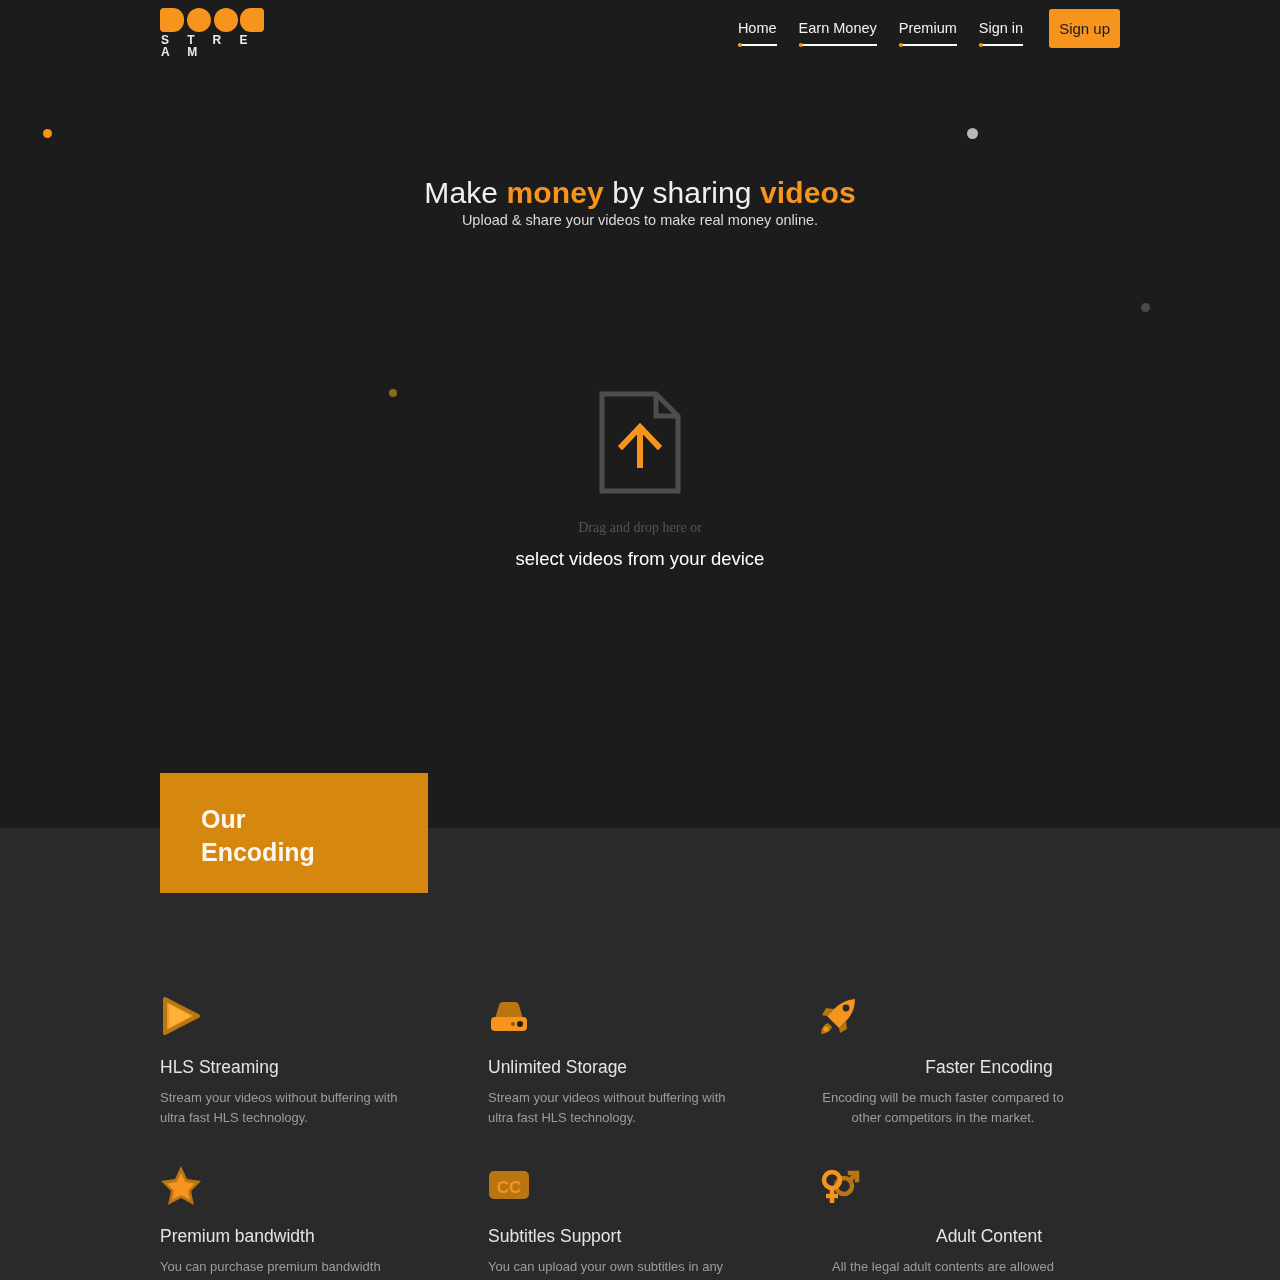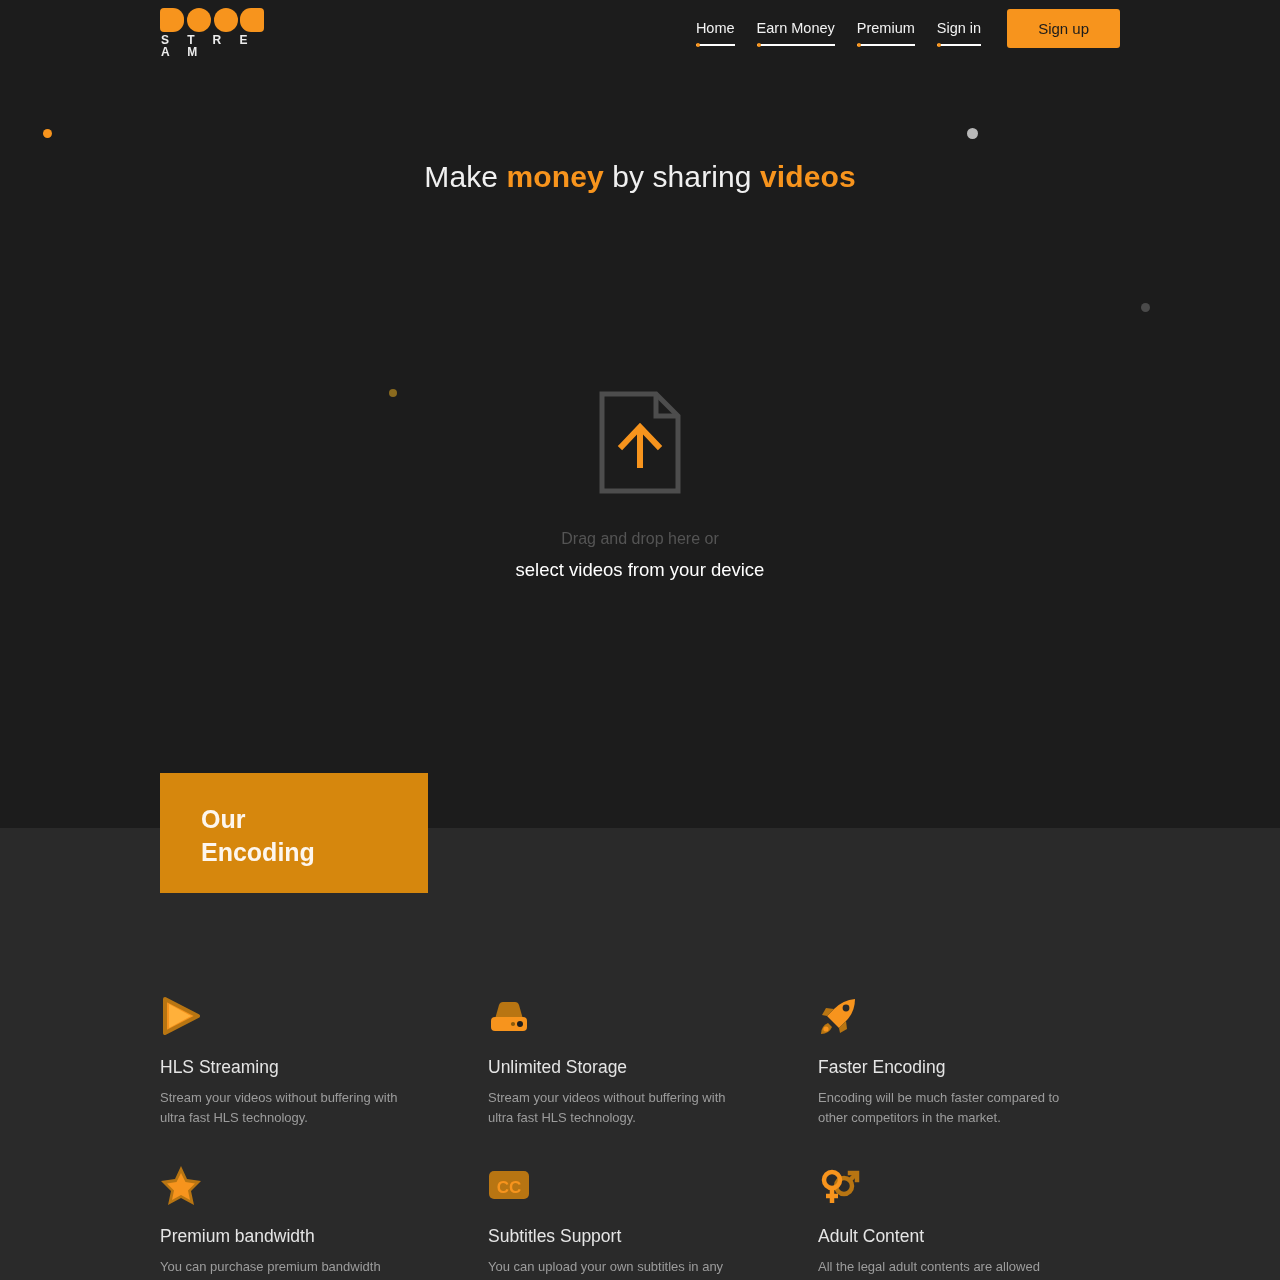--- a/index.html
+++ b/index.html
@@ -117,36 +117,36 @@
   }
   .nav-link:last-of-type { margin-right: 26px; }
   .signup-btn {
     display: inline-block;
     background: #f7941d;
     color: #1c1c1c;
     font-size: 15px;
     font-weight: 400;
     border: none;
     border-radius: 3px;
-    padding: 11px 31px;
+    padding: 11px 10px;
     cursor: pointer;
     font-family: "Liberation Sans", sans-serif;
     line-height: 17px;
   }
 
   
   .particle {
     position: absolute;
     border-radius: 50%;
   }
 
   
   .hero-title {
     position: absolute;
-    left: 0; top: 160px;
+    left: 0; top: 176px;
     width: 1280px;
     text-align: center;
     font-size: 30px;
     font-weight: 400;
     color: #f0f0f0;
     line-height: 34px;
     letter-spacing: 0.1px;
   }
   .hero-title b { color: #f7941d; font-weight: 700; }
   .hero-sub {
@@ -166,24 +166,25 @@
     width: 1280px;
     text-align: center;
   }
   .upload-icon {
     display: block;
     margin: 0 auto;
     width: 84px;
     height: 105px;
   }
   .upload-hint {
-    margin-top: 31px;
-    font-size: 16px;
+    margin-top: 20px;
+    font-size: 14px;
     color: #545454;
     line-height: 26px;
+    font-family: Liberation Serif, serif;
   }
   .upload-cta {
     margin-top: 5px;
     font-size: 18.5px;
     font-weight: 400;
     color: #ffffff;
     line-height: 26px;
     cursor: pointer;
   }
 
@@ -218,21 +219,21 @@
     display: flex;
     width: 1000px;
   }
   .feature-row + .feature-row { margin-top: 36px; }
   .feature-cell {
     width: 328px;
     margin-right: 0;
   }
   .feature-cell:nth-child(1) { width: 328px; }
   .feature-cell:nth-child(2) { width: 330px; }
-  .feature-cell:nth-child(3) { width: 342px; }
+  .feature-cell:nth-child(3) { width: 342px; text-align: center; }
   .feature-icon {
     width: 42px;
     height: 42px;
     display: block;
     margin-bottom: 19px;
   }
   .feature-title {
     font-size: 17.5px;
     font-weight: 400;
     color: #e5e5e5;
@@ -254,20 +255,21 @@
   <div id="particle-layer">
       <div class="particle" style="left: 43px; top: 129px; width: 9px; height: 9px; background: rgb(247, 148, 29);"></div>
       <div class="particle" style="left: 967px; top: 128px; width: 11px; height: 11px; background: rgb(184, 184, 184);"></div>
       <div class="particle" style="left: 1141px; top: 303px; width: 9px; height: 9px; background: rgb(74, 74, 74);"></div>
       <div class="particle" style="left: 389px; top: 389px; width: 8px; height: 8px; background: rgb(138, 106, 30);"></div>
     </div>
 
   <div class="hero-title">
     <span>Make </span><b>money</b><span> by sharing </span><b>videos</b>
   </div>
+  <div class="hero-sub">Upload &amp; share your videos to make real money online.</div>
 
   <div class="upload-zone">
     <svg class="upload-icon" viewBox="0 0 84 105">
       <path d="M4 4 H58 L80 26 V101 H4 Z" fill="none" stroke="#4d4d4d" stroke-width="5"></path>
       <path d="M58 4 V26 H80" fill="none" stroke="#4d4d4d" stroke-width="5"></path>
       <line x1="42" y1="37" x2="42" y2="78" stroke="#f7941d" stroke-width="6"></line>
       <polyline points="24,56 42,37 60,56" fill="none" stroke="#f7941d" stroke-width="6" stroke-linecap="square"></polyline>
     </svg>
     <div class="upload-hint">Drag and drop here or</div>
     <div class="upload-cta">select videos from your device</div>

